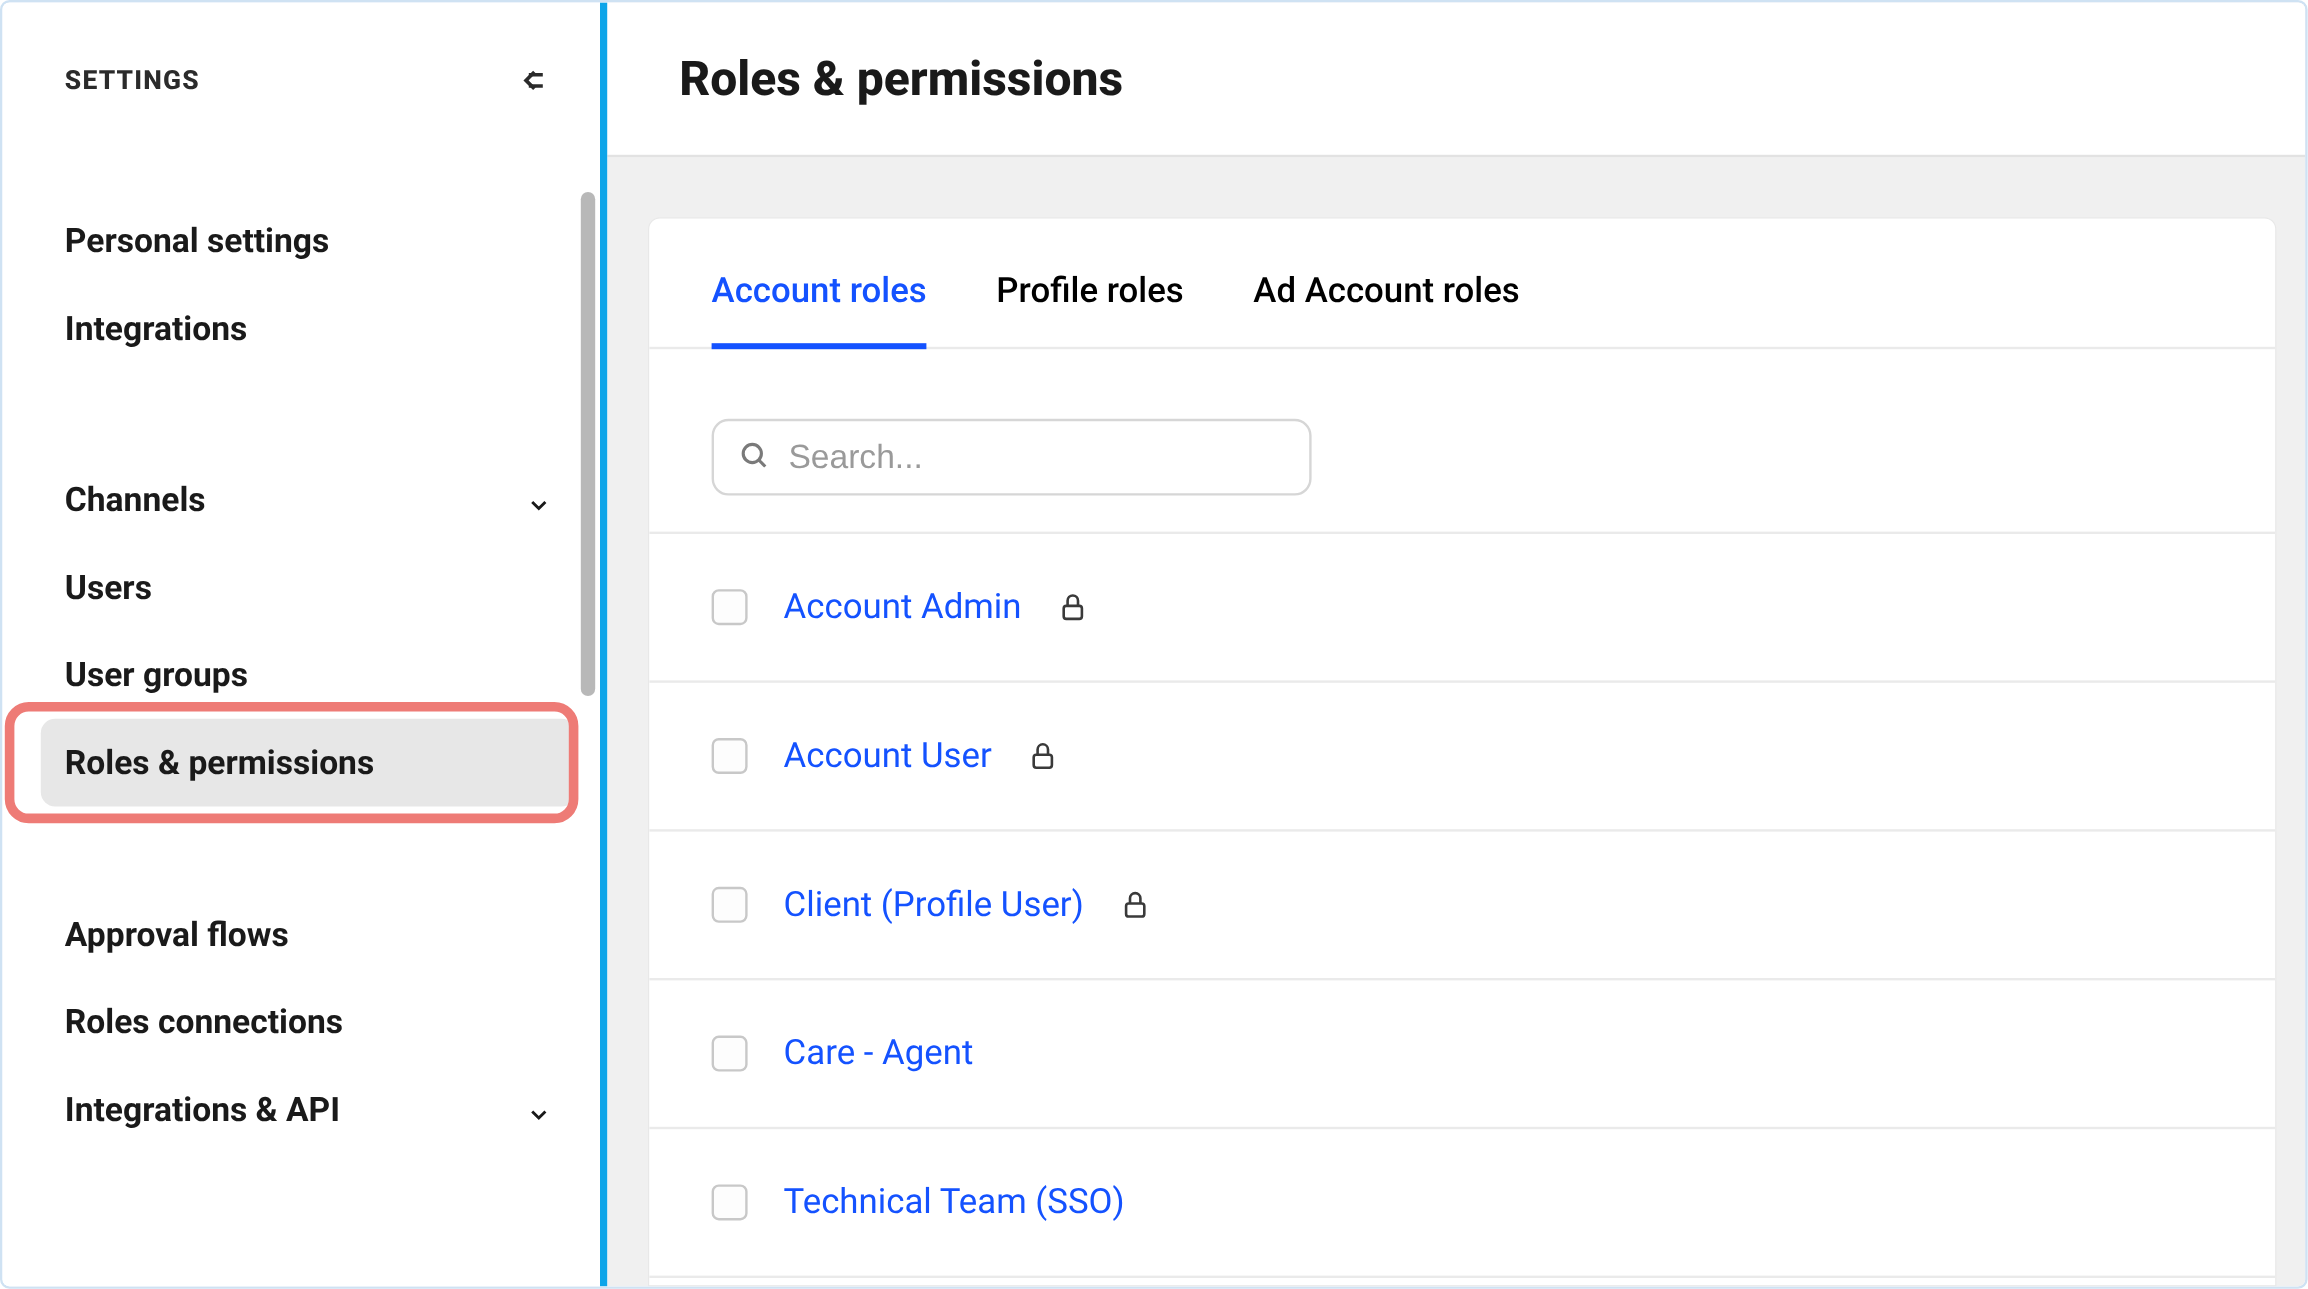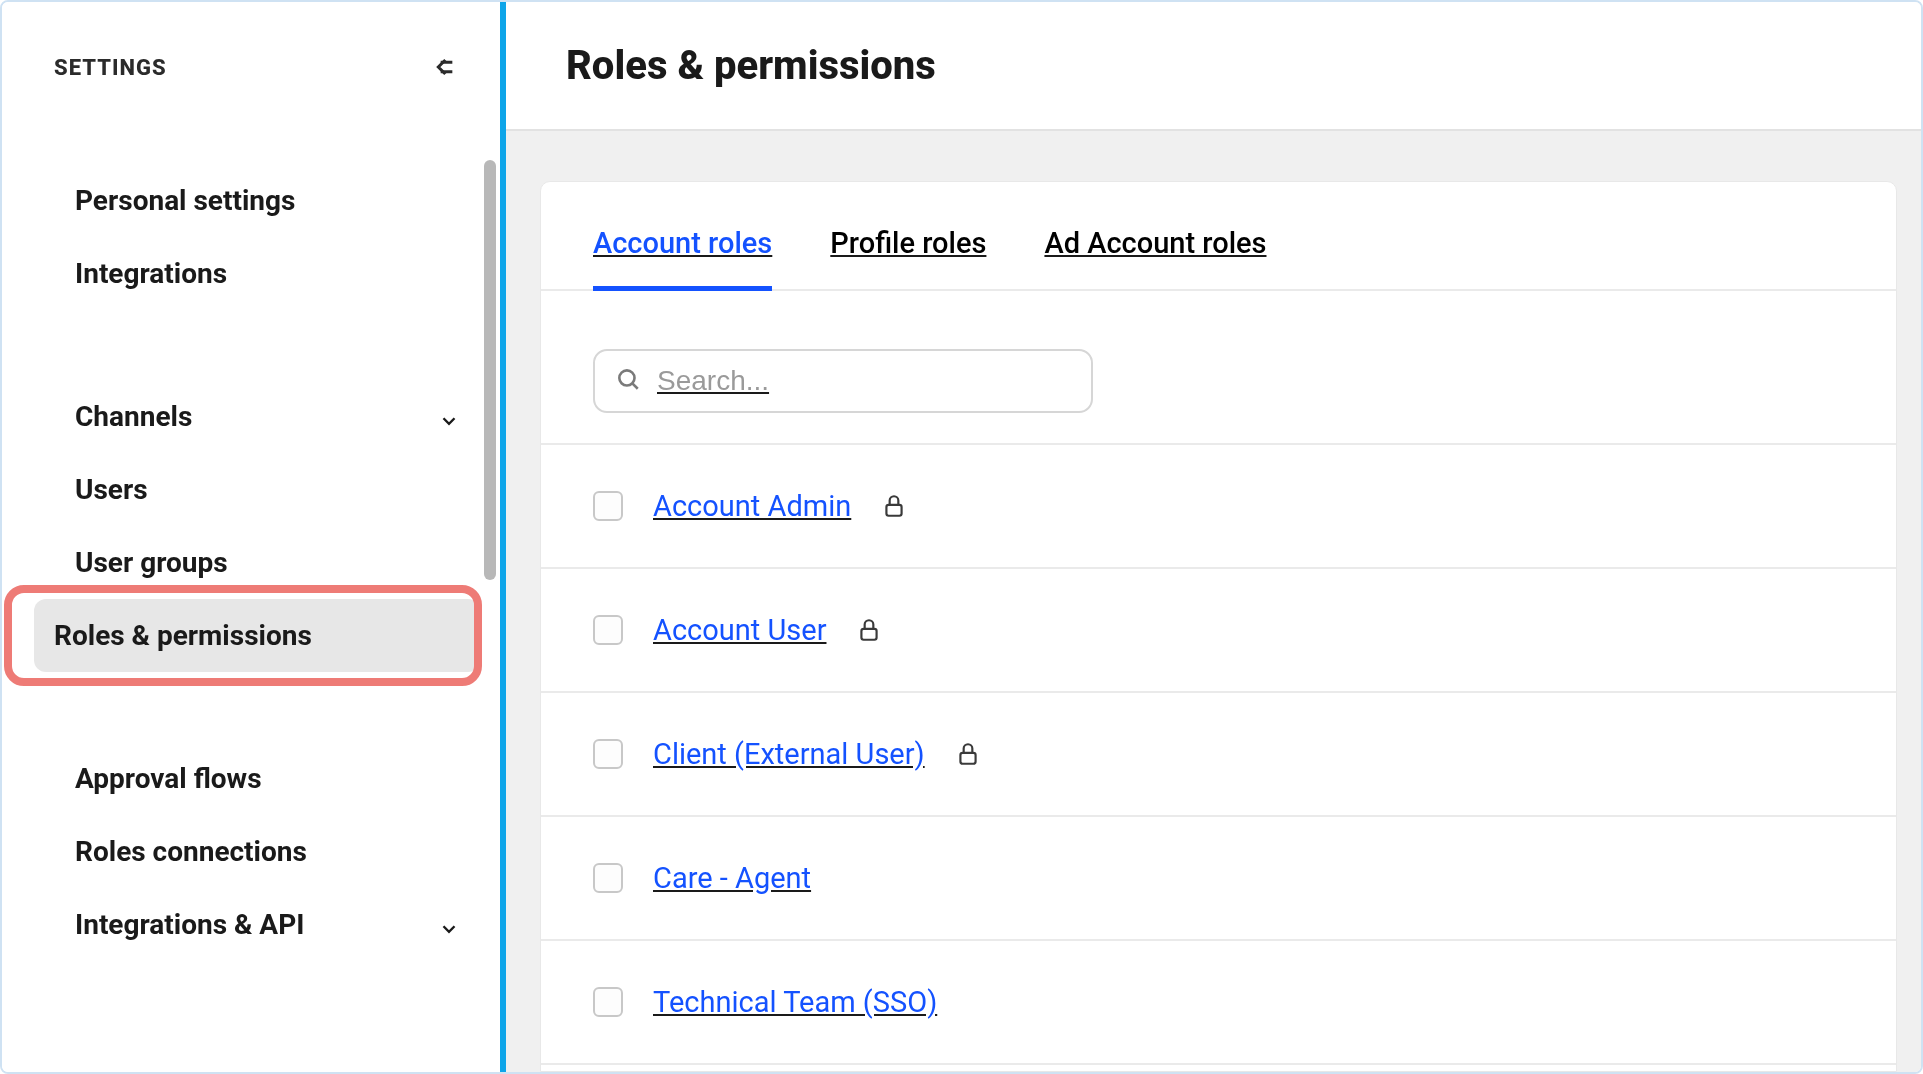--- a/index.html
+++ b/index.html
@@ -52,21 +52,20 @@
 
     .nav-item {
       font-size: 28px;
       font-weight: 700;
       color: #1a1a1a;
       padding: 20px 0;
       display: flex;
       align-items: center;
       justify-content: space-between;
       cursor: pointer;
-      margin-left: 21px;
     }
     .nav-item .chevron { width: 22px; height: 22px; color: #1a1a1a; }
     .nav-item .chevron svg { width: 100%; height: 100%; stroke: currentColor; stroke-width: 2.6; fill: none; }
 
     .nav-spacer-lg { height: 70px; }
 
     .nav-item.highlighted {
       background: #e7e7e7;
       border-radius: 12px;
       margin: 0 -20px;
@@ -103,21 +102,20 @@
     }
     .main-title {
       font-size: 40px;
       font-weight: 800;
       color: #1a1a1a;
     }
     .content-wrap {
       padding: 50px 24px 0 34px;
       flex: 1;
       overflow: hidden;
-      text-decoration: underline;
     }
     .card {
       background: #fff;
       border-radius: 10px 10px 0 0;
       border: 1px solid #e8e8e8;
       height: 100%;
       overflow: hidden;
     }
     .tabs {
       display: flex;
@@ -297,21 +295,21 @@
           <a class="role-name">Account User</a>
           <span class="lock-icon">
             <svg viewBox="0 0 24 24">
                 <rect x="5" y="11" width="14" height="10" rx="2"></rect>
                 <path d="M8 11V7a4 4 0 0 1 8 0v4"></path>
               </svg>
           </span>
         </div>
         <div class="role-row">
           <div class="checkbox"></div>
-          <a class="role-name">Client (External User)</a>
+          <a class="role-name">Client (Profile User)</a>
           <span class="lock-icon">
             <svg viewBox="0 0 24 24">
                 <rect x="5" y="11" width="14" height="10" rx="2"></rect>
                 <path d="M8 11V7a4 4 0 0 1 8 0v4"></path>
               </svg>
           </span>
         </div>
         <div class="role-row">
           <div class="checkbox"></div>
           <a class="role-name">Care - Agent</a>

